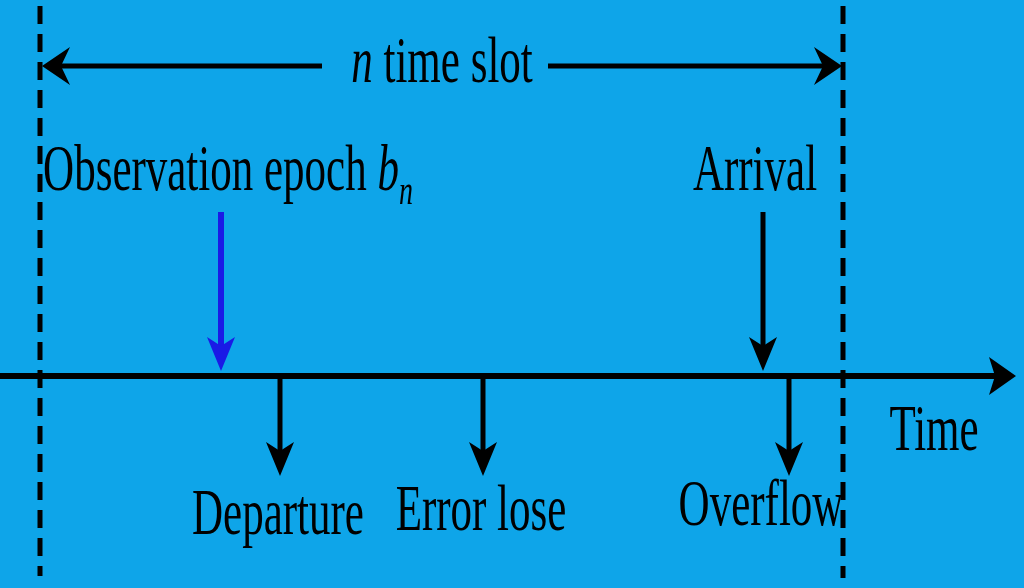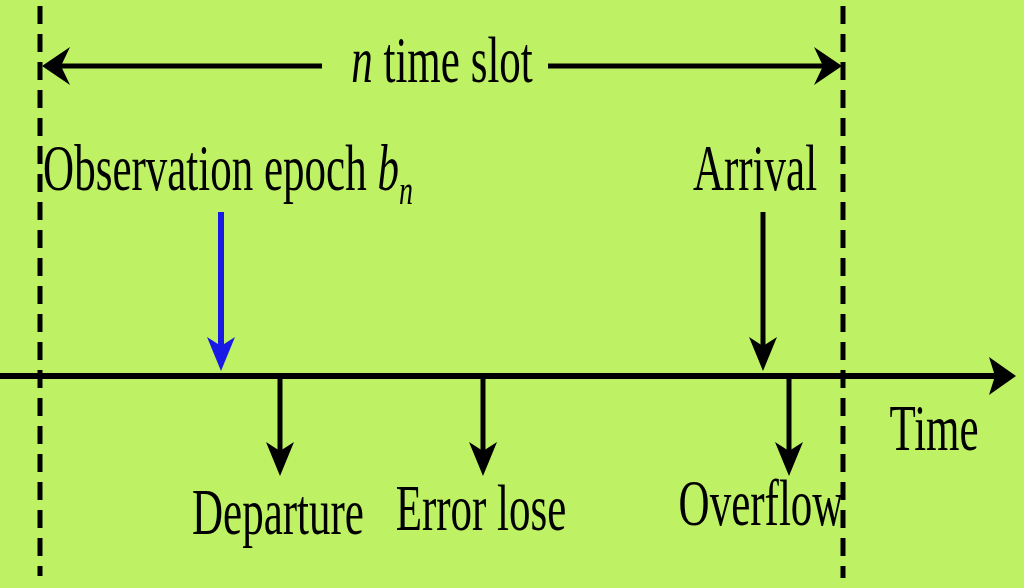--- a/index.html
+++ b/index.html
@@ -4,21 +4,21 @@
 <style>
   html, body {
     margin: 0;
     padding: 0;
     background: #ffffff;
   }
   .stage {
     position: relative;
     width: 1024px;
     height: 588px;
-    background: #bef264;
+    background: #0ea5e9;
     overflow: hidden;
     font-family: "Liberation Serif", "DejaVu Serif", serif;
   }
   .stage svg {
     position: absolute;
     left: 0;
     top: 0;
   }
   .lbl {
     position: absolute;

